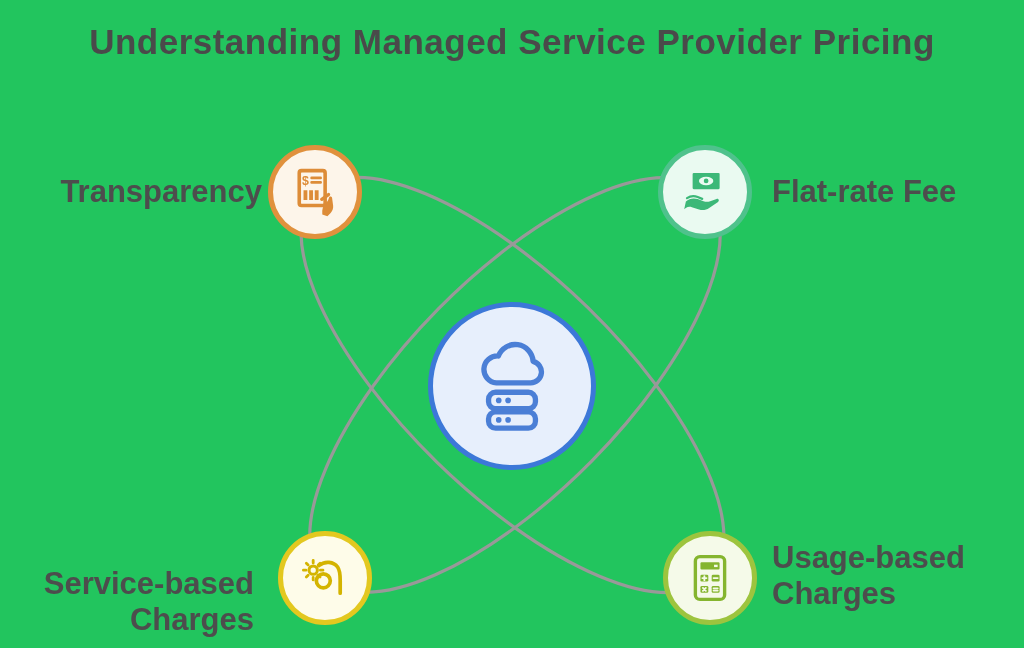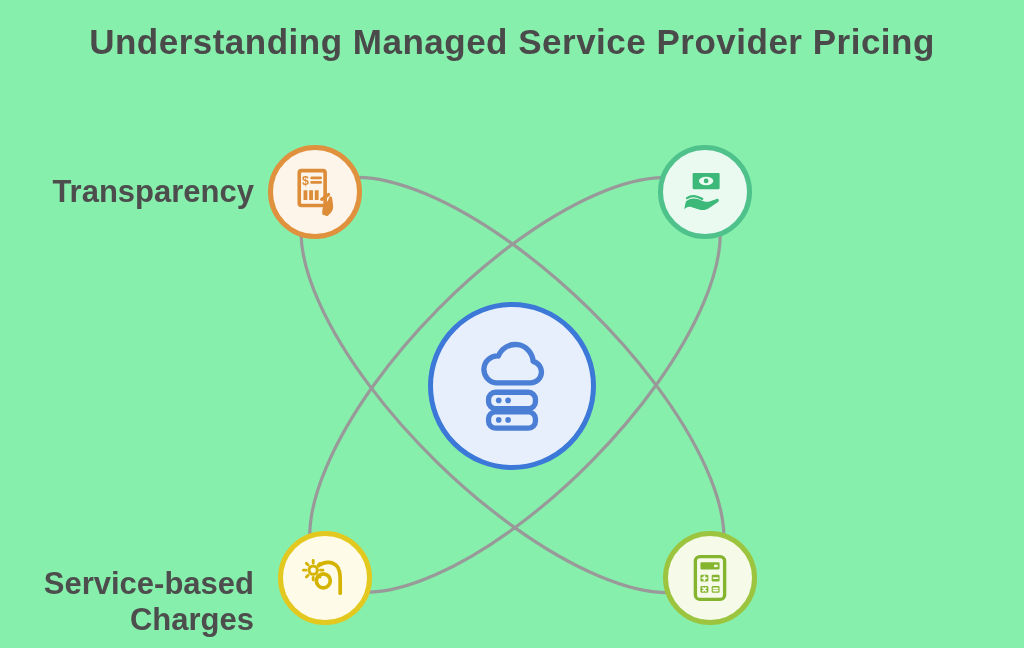--- a/index.html
+++ b/index.html
@@ -3,21 +3,21 @@
 <meta charset="utf-8">
 <style>
   * { margin: 0; padding: 0; box-sizing: border-box; }
   html, body { background: #ffffff; }
   body { font-family: "Liberation Sans", sans-serif; }
 
   .stage {
     position: relative;
     width: 1024px;
     height: 648px;
-    background: #86efac;
+    background: #22c55e;
     overflow: hidden;
   }
 
   .title {
     position: absolute;
     top: 22px;
     left: 0;
     width: 100%;
     text-align: center;
     font-size: 35px;
@@ -56,21 +56,21 @@
   .node.bl { left: 278px; top: 531px; }
   .node.br { left: 663px; top: 531px; }
 
   .node-label {
     position: absolute;
     font-size: 31px;
     font-weight: 700;
     color: #4d4d4d;
     line-height: 36px;
   }
-  .label-tl { left: 0px;   top: 174px; width: 254px; text-align: right; }
+  .label-tl { left: 8px;   top: 174px; width: 254px; text-align: right; }
   .label-tr { left: 772px; top: 174px; width: 250px; text-align: left; }
   .label-bl { left: 0px;   top: 540px; width: 254px; text-align: right; margin-top: 26px; }
   .label-br { left: 772px; top: 540px; width: 252px; text-align: left; }
 
   .icon { display: block; }
 </style>
 </head>
 <body>
 
 <div class="stage">
@@ -134,15 +134,17 @@
       <rect x="15.5" y="31" width="7" height="6.2" rx="1.2" fill="currentColor"></rect>
       <rect x="25.5" y="31" width="7" height="6.2" rx="1.2" fill="currentColor"></rect>
       <path d="M19 22.3v3.6 M17.2 24.1h3.6" stroke="#f5fae9" stroke-width="1.7" stroke-linecap="round"></path>
       <path d="M27.2 24.1h3.6" stroke="#f5fae9" stroke-width="1.7" stroke-linecap="round"></path>
       <path d="M17.7 32.8l2.6 2.6 M20.3 32.8l-2.6 2.6" stroke="#f5fae9" stroke-width="1.7" stroke-linecap="round"></path>
       <path d="M27.2 33.2h3.6 M27.2 35.2h3.6" stroke="#f5fae9" stroke-width="1.7" stroke-linecap="round"></path>
     </svg>
   </div>
 
   <div class="node-label label-tl">Transparency</div>
+  <div class="node-label label-tr">Flat-rate Fee</div>
   <div class="node-label label-bl">Service-based Charges</div>
+  <div class="node-label label-br">Usage-based Charges</div>
 
 </div>
 
 </body></html>

